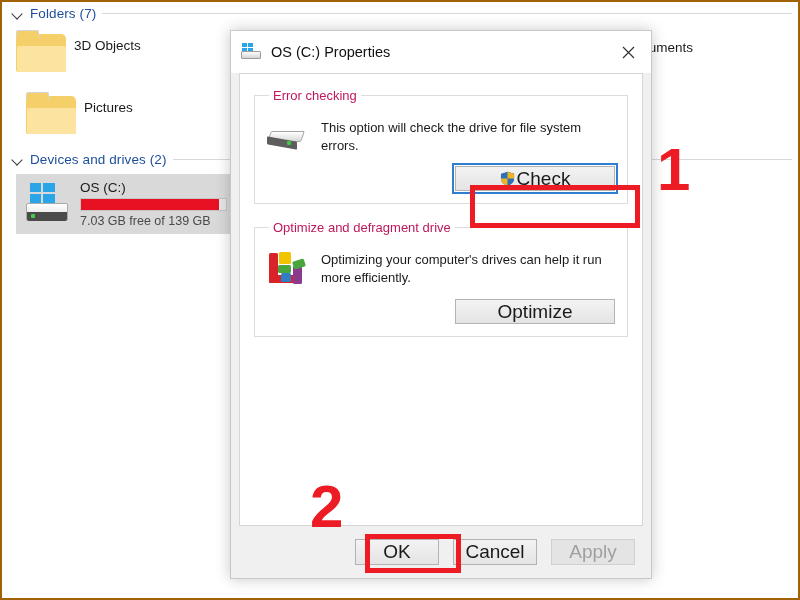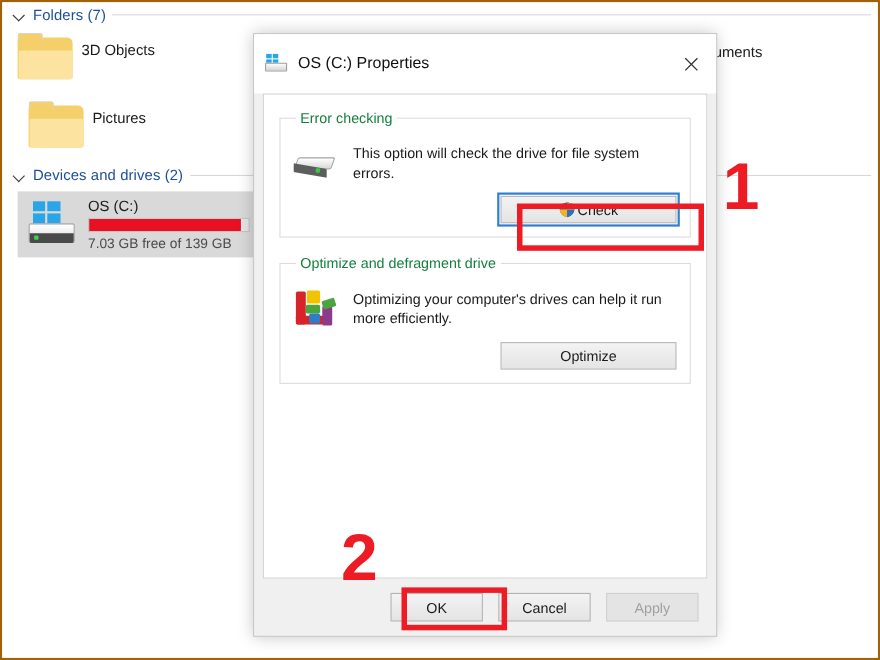--- a/index.html
+++ b/index.html
@@ -229,21 +229,21 @@
     position: absolute;
     left: 228px; top: 28px;
     width: 422px; height: 549px;
     background: #f0f0f0;
     border: 1px solid #c8c8c8;
     box-shadow: 0 0 14px rgba(0,0,0,0.22);
     display: flex;
     flex-direction: column;
   }
   .titlebar {
-    height: 54px;
+    height: 42px;
     background: #ffffff;
     display: flex;
     align-items: center;
     flex: 0 0 auto;
   }
   .title-icon {
     position: relative;
     width: 22px; height: 18px;
     margin-left: 10px; margin-right: 8px;
     flex: 0 0 auto;
@@ -314,21 +314,21 @@
     padding: 14px 14px 0 14px;
   }
 
   fieldset.group {
     border: 1px solid #dcdcdc;
     padding: 10px 12px 12px 12px;
     margin-bottom: 16px;
   }
   fieldset.group legend {
     font-size: 13px;
-    color: #15803d;
+    color: #be185d;
     padding: 0 4px;
     margin-left: 2px;
   }
   .group-body {
     display: flex;
     align-items: flex-start;
     gap: 14px;
     padding-top: 2px;
   }
   .group-desc {
@@ -392,21 +392,21 @@
   .d-green2{ left: 26px; top: 11px; width: 12px; height: 8px;  background: #4aa63c; transform: rotate(-18deg); }
   .d-blue  { left: 14px; top: 24px; width: 10px; height: 9px;  background: #2f7ec4; }
   .d-purple{ left: 26px; top: 17px; width: 9px;  height: 18px; background: #8c3a8c; }
 
   
   .btn {
     min-width: 92px;
     height: 25px;
     background: linear-gradient(#f3f3f3, #e4e4e4);
     border: 1px solid #b3b3b3;
-    font-size: 13px;
+    font-size: 19px;
     color: #1a1a1a;
     font-family: "Liberation Sans", sans-serif;
     display: inline-flex;
     align-items: center;
     justify-content: center;
     gap: 2px;
   }
   .btn.wide { width: 160px; }
   .btn.focused {
     outline: 2px solid #2f7fd1;

